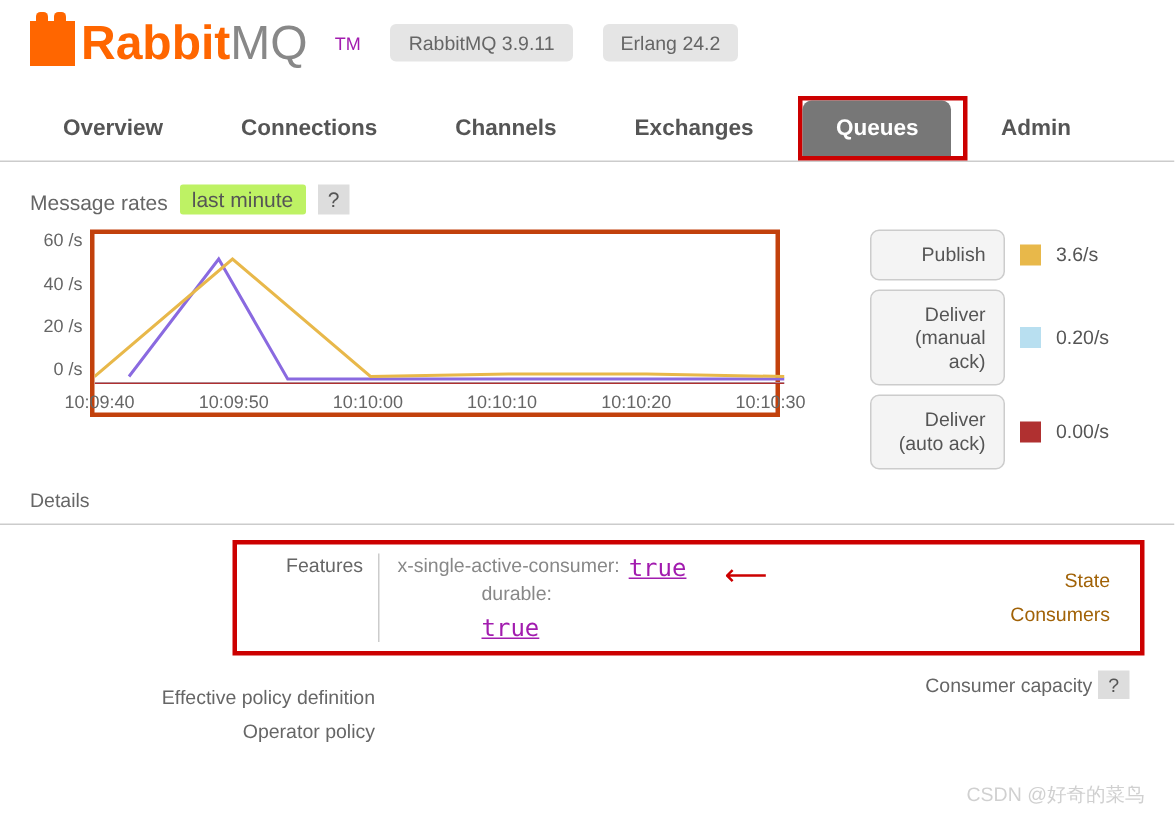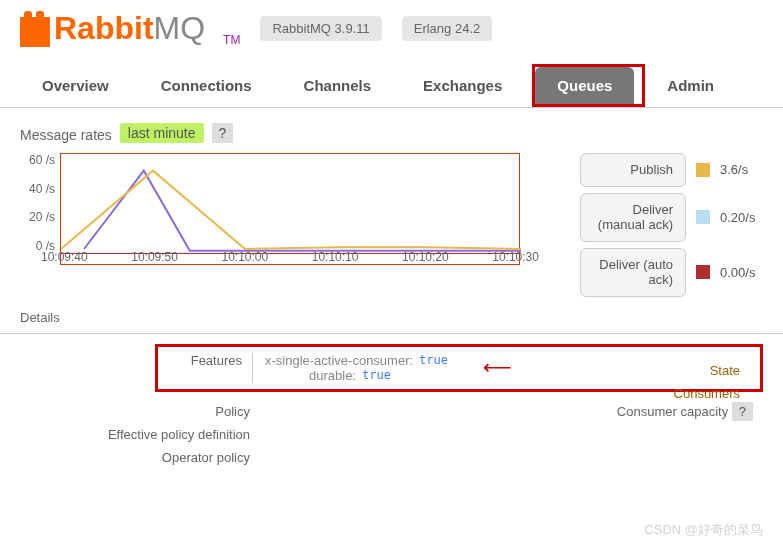--- a/index.html
+++ b/index.html
@@ -1,59 +1,59 @@
 <!DOCTYPE html>
 <html><head>
 <meta charset="utf-8">
 <style>
   * { box-sizing: border-box; margin: 0; padding: 0; }
   body { font-family: Verdana, Arial, sans-serif; font-size: 13px; color: #444; background: #fff; width: 783px; }
   
   .header { padding: 10px 20px; display: flex; align-items: center; gap: 20px; }
-  .logo { display: flex; align-items: flex-end; }
+  .logo { display: flex; align-items: center; }
   .logo-icon { width: 30px; height: 30px; background: #ff6600; margin-right: 4px; position: relative; }
   .logo-icon::before, .logo-icon::after { content: ''; position: absolute; top: -6px; width: 8px; height: 12px; background: #ff6600; border-radius: 3px 3px 0 0; }
   .logo-icon::before { left: 4px; }
   .logo-icon::after { left: 16px; }
   .logo-rabbit { font-size: 32px; font-weight: bold; color: #ff6600; }
   .logo-mq { font-size: 32px; color: #888; }
   .logo-tm { font-size: 12px; color: #a21caf; vertical-align: super; margin-left: 18px; }
   .version-badge { background: #e5e5e5; border-radius: 4px; padding: 5px 12px; color: #666; font-size: 13px; }
   
   .nav { display: flex; padding: 0 20px; border-bottom: 1px solid #ccc; margin-top: 10px; }
   .nav-item { padding: 10px 22px; font-weight: bold; font-size: 15px; color: #555; cursor: pointer; margin-right: 8px; }
   .nav-item.active { background: #777; color: #fff; border-radius: 6px 6px 0 0; }
   .nav-highlight { border: 3px solid #cc0000; margin-top: -3px; }
   
   .section { padding: 15px 20px 5px; }
   .section-title { font-size: 14px; color: #666; display: flex; align-items: flex-end; gap: 8px; margin-bottom: 10px; }
   .badge-gray { background: #bef264; padding: 2px 8px; border-radius: 2px; color: #555; }
   .help-icon { background: #ddd; padding: 2px 7px; color: #555; cursor: pointer; }
   
   .rates-row { display: flex; gap: 15px; }
-  .chart-box { border: 1px solid #c2410c; position: relative; width: 460px; height: 112px; }
+  .chart-box { border: 3px solid #c2410c; position: relative; width: 460px; height: 125px; }
   .chart-ylabels { position: absolute; left: -40px; top: 0; height: 100px; display: flex; flex-direction: column; justify-content: space-between; font-size: 12px; color: #666; text-align: right; width: 35px; }
   .chart-area { position: absolute; left: 0; top: 0; width: 460px; height: 100px; }
   .chart-xlabels { position: absolute; bottom: 0; left: -20px; right: -20px; display: flex; justify-content: space-between; font-size: 12px; color: #666; }
   
   .legend-col { flex: 1; display: flex; flex-direction: column; gap: 6px; margin-left: 45px; }
   .legend-row { display: flex; align-items: center; gap: 10px; }
-  .legend-btn { background: #f4f4f4; border: 1px solid #ccc; border-radius: 6px; padding: 8px 12px; width: 106px; text-align: right; font-size: 13px; color: #555; line-height: 1.2; }
+  .legend-btn { background: #f4f4f4; border: 1px solid #ccc; border-radius: 6px; padding: 8px 12px; width: 90px; text-align: right; font-size: 13px; color: #555; line-height: 1.2; }
   .legend-swatch { width: 14px; height: 14px; }
   .legend-val { font-size: 13px; color: #555; }
   
   .details-hdr { border-bottom: 1px solid #ccc; padding: 8px 20px; color: #666; }
   
   .details-grid { padding: 10px 20px 0; position: relative; }
   .red-box { border: 3px solid #cc0000; padding: 6px 10px; display: flex; margin-left: 135px; margin-bottom: 8px; }
   .features-label { width: 85px; text-align: right; color: #666; padding-right: 10px; border-right: 1px solid #ccc; }
   .features-content { flex: 1; padding-left: 12px; position: relative; }
   .feat-line { display: flex; gap: 6px; }
   .feat-key { color: #888; }
-  .feat-val { color: #3b82f6; font-family: monospace; font-size: 12px; }
+  .feat-val { color: #a21caf; font-family: monospace; font-size: 16px; text-decoration: underline; }
   .arrow { position: absolute; top: 2px; left: 230px; color: #cc0000; font-size: 20px; }
   .right-labels { position: absolute; right: 10px; top: 6px; text-align: right; color: #a16207; line-height: 1.8; }
   
   .plain-rows { margin-left: 0; }
   .plain-row { display: flex; padding: 4px 0; }
   .plain-label { width: 240px; text-align: right; color: #666; padding-right: 10px; }
   .plain-right { text-align: right; color: #666; position: absolute; right: 30px; }
   
   .watermark { position: absolute; right: 20px; bottom: 10px; color: rgba(120,120,120,0.35); font-size: 13px; }
 </style>
@@ -138,35 +138,34 @@
 <div class="details-hdr">Details</div>
 
 <div class="details-grid">
   <div class="red-box">
     <div class="features-label">Features</div>
     <div class="features-content">
       <div class="feat-line">
         <span class="feat-key">x-single-active-consumer:</span>
         <span class="feat-val">true</span>
       </div>
-      <div class="feat-line" style="margin-left:44px;">
+      <div class="feat-line" style="margin-left:56px;flex-direction:column;">
         <span class="feat-key">durable:</span>
         <span class="feat-val">true</span>
       </div>
       <span class="arrow">⟵</span>
       <div class="right-labels">
         <div>State</div>
         <div>Consumers</div>
       </div>
     </div>
   </div>
 
   <div class="plain-rows">
     <div class="plain-row">
-      <div class="plain-label">Policy</div>
       <div class="plain-right">
         <span>Consumer capacity</span>
         <span class="help-icon">?</span>
       </div>
     </div>
     <div class="plain-row">
         <div class="plain-label">Effective policy definition</div>
       </div>
     <div class="plain-row">
         <div class="plain-label">Operator policy</div>

